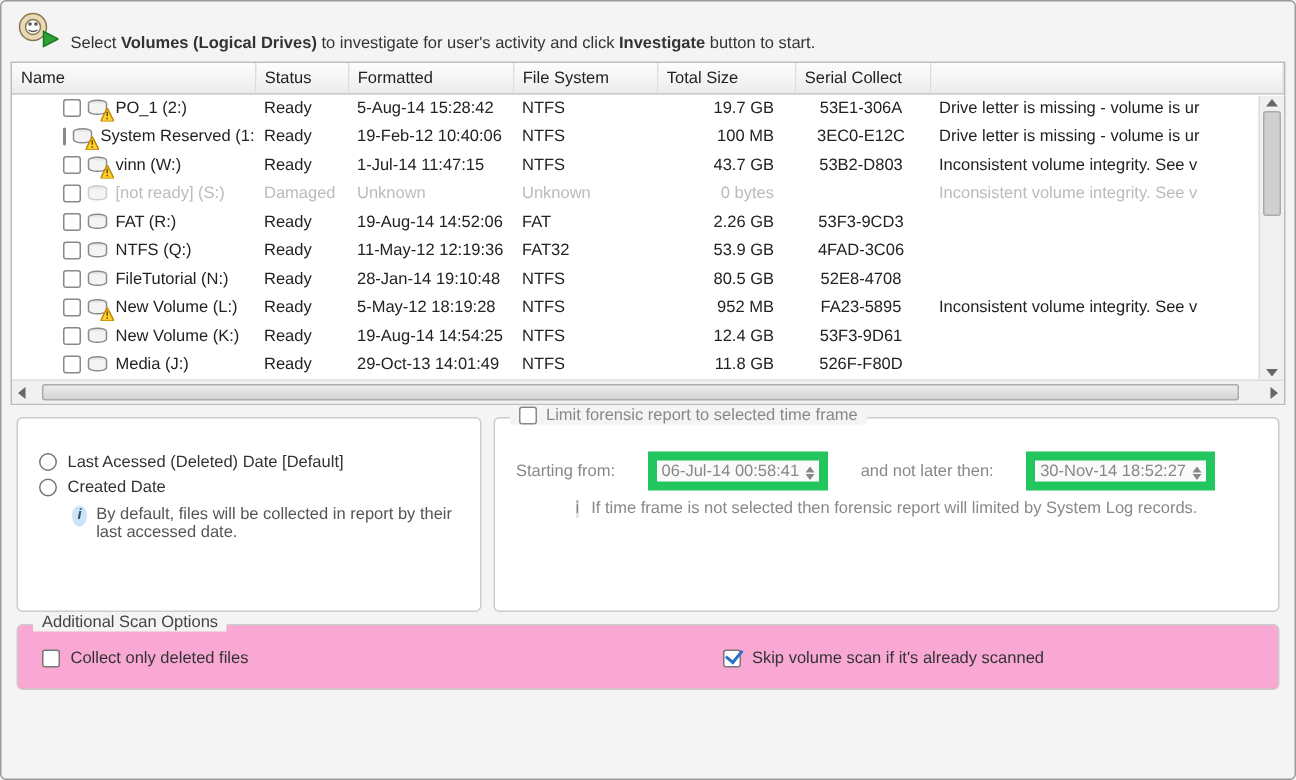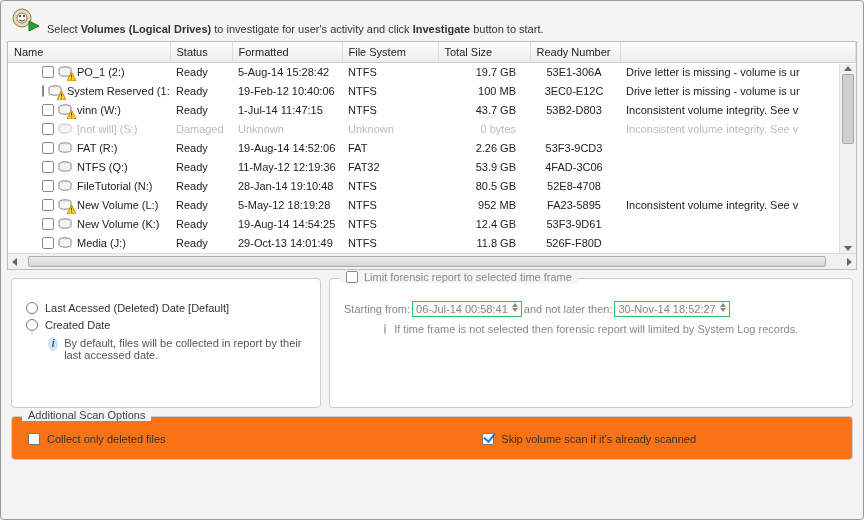--- a/index.html
+++ b/index.html
@@ -37,29 +37,29 @@
 .group > legend { position: absolute; top: -8px; left: 10px; background: #f4f4f4; padding: 0 6px; color: #444; }
 .group.inactive > legend { color: #888; }
 .g1 { width: 310px; height: 130px; padding: 18px 14px 10px 14px; }
 .g2 { flex: 1; height: 130px; padding: 22px 14px 10px 14px; color: #888; }
 .g2 legend { display: flex; align-items: center; gap: 6px; }
 .radio { display: flex; align-items: center; gap: 7px; margin: 5px 0; color: #333; }
 .radio .dot { width: 12px; height: 12px; border: 1px solid #777; border-radius: 50%; background: #fff; position: relative; }
 .radio.sel .dot::after { content:""; position:absolute; inset:2px; border-radius:50%; background:#3b78d8; }
 .hint { display:flex; gap:6px; margin: 6px 0 0 22px; color:#555; }
 .hint .i { width:14px;height:14px;border-radius:50%;background:#cde3f8;color:#356;display:flex;align-items:center;justify-content:center;font-weight:bold;font-style:italic;font-size:10px; }
-.g2 .row { display:flex; align-items:center; gap:2px; }
-.dtbox { display:inline-flex; align-items:flex-start; border:1px solid #22c55e; background:#fafafa; padding:1px 3px; color:#888; }
+.g2 .row { display:flex; align-items:center; gap:22px; }
+.dtbox { display:inline-flex; align-items:flex-end; border:6px solid #22c55e; background:#fafafa; padding:1px 3px; color:#888; }
 .spinner { display:inline-flex; flex-direction:column; margin-left:4px;}
 .spinner span{width:0;height:0;border-left:3px solid transparent;border-right:3px solid transparent;}
 .spinner .up{border-bottom:4px solid #888;margin-bottom:1px;}
 .spinner .dn{border-top:4px solid #888;}
 .g2 .hint2 { display:flex; gap:8px; align-items:center; color:#888; margin-top:6px; justify-content:center;}
 
-.addl { margin: 8px 10px 10px 10px; border:1px solid #ccc; border-radius:4px; position:relative; padding: 16px 16px 14px 16px; background:#f97316;}
+.addl { margin: 8px 10px 10px 10px; border:1px solid #ccc; border-radius:4px; position:relative; padding: 16px 16px 14px 16px; background:#f9a8d4;}
 .addl > .lbl { position:absolute; top:-8px; left:10px; background:#f4f4f4; padding:0 6px; color:#444;}
 .addl .row { display:flex; gap:60px; }
 .cb { display:flex; align-items:flex-start; gap:7px; color:#333;}
 .cb .box { width:12px;height:12px;border:1px solid #777;background:#fff;border-radius:2px;position:relative;}
 .cb.checked .box::after{content:"";position:absolute;left:1px;top:-1px;width:9px;height:5px;border-left:2px solid #2a6fc9;border-bottom:2px solid #2a6fc9;transform:rotate(-50deg);}
 </style>
 </head>
 <body>
 
 <div class="instr">
@@ -87,21 +87,21 @@
         <col style="width:90px">
         <col>
     </colgroup>
     <thead>
         <tr>
       <th>Name</th>
       <th>Status</th>
       <th>Formatted</th>
       <th>File System</th>
       <th style="text-align:left">Total Size</th>
-      <th>Ready Number</th>
+      <th>Serial Collect</th>
       <th></th>
     </tr>
       </thead>
     <tbody id="tbody">
         <tr>
           <td>
             <span class="namecell">
               <span class="chk"></span>
               <span class="drvicon"><svg width="15" height="12">
                   <ellipse cx="7" cy="3" rx="6" ry="2.2" fill="#e8e8e8" stroke="#8a8a8a"></ellipse>
@@ -166,21 +166,21 @@
           <td>Inconsistent volume integrity. See v</td>
         </tr>
         <tr class="dim">
           <td>
             <span class="namecell">
               <span class="chk"></span>
               <span class="drvicon"><svg width="15" height="12">
                   <ellipse cx="7" cy="3" rx="6" ry="2.2" fill="#e8e8e8" stroke="#ccc"></ellipse>
                   <path d="M1 3 v5 a6 2.2 0 0 0 12 0 v-5" fill="#f4f4f4" stroke="#ccc"></path>
                 </svg></span>
-              <span>[not will] (S:)</span>
+              <span>[not ready] (S:)</span>
             </span>
           </td>
           <td>Damaged</td>
           <td>Unknown</td>
           <td>Unknown</td>
           <td class="num">0 bytes</td>
           <td class="serial"></td>
           <td>Inconsistent volume integrity. See v</td>
         </tr>
         <tr>

